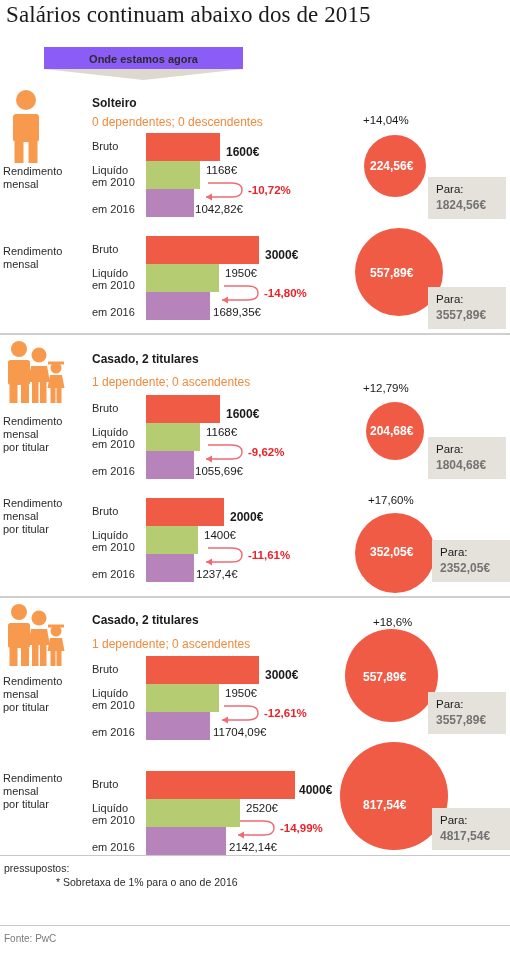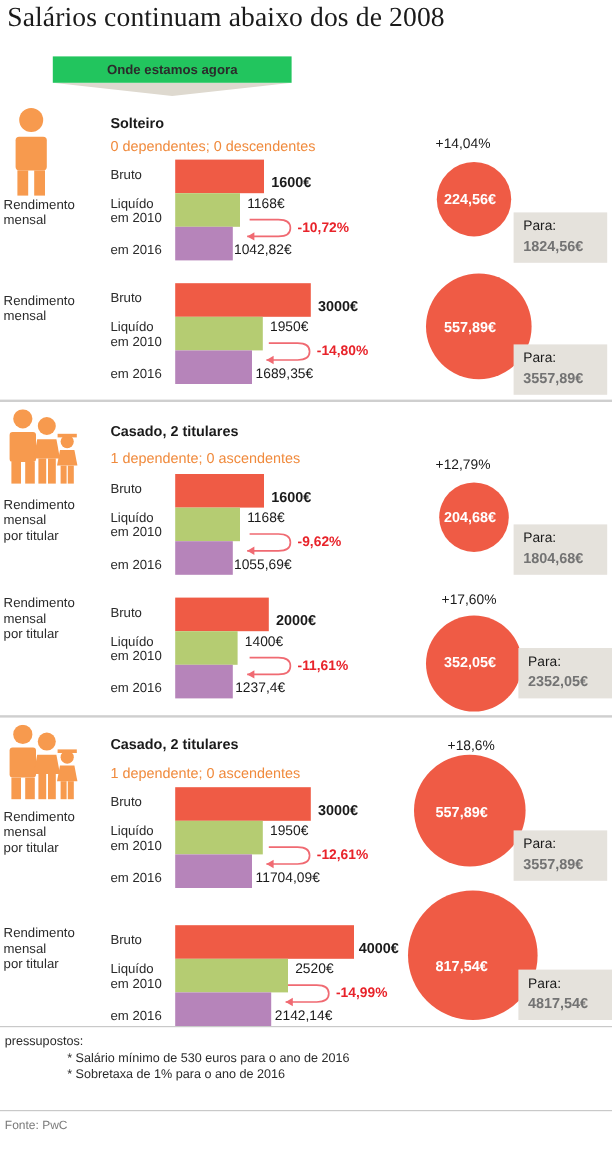--- a/index.html
+++ b/index.html
@@ -13,21 +13,21 @@
   
   .title{
     position:absolute;left:6px;top:2px;
     font-family:"Liberation Serif",serif;
     font-size:23px;font-weight:400;color:#1a1a1a;letter-spacing:.1px;
     white-space:nowrap;
   }
 
   
   .banner{
-    position:absolute;background:#22c55e;color:#2b2b2b;
+    position:absolute;background:#8b5cf6;color:#2b2b2b;
     font-size:11px;font-weight:bold;text-align:center;line-height:13px;
     padding-top:6px;box-sizing:border-box;
   }
   .banner .notch{
     position:absolute;left:0;bottom:-11px;width:100%;height:11px;
     background:#ded9cf;
     clip-path:polygon(0 0,100% 0,50% 100%);
   }
   #banner-left{left:44px;top:47px;width:199px;height:22px;}
   #banner-right{left:279px;top:47px;width:213px;height:28px;}
@@ -100,21 +100,21 @@
   .notes .ind{padding-left:52px;}
   .footline{position:absolute;left:0;top:925px;width:510px;height:1px;background:#c9c9c9;}
   .source{position:absolute;left:4px;top:933px;font-size:10px;color:#7a7a7a;}
   .brand{position:absolute;right:6px;top:965px;font-size:10px;color:#7a7a7a;letter-spacing:.3px;margin-top:48px;}
 </style>
 </head>
 <body>
 
 <div class="page">
 
-  <div class="title">Salários continuam abaixo dos de 2008</div>
+  <div class="title">Salários continuam abaixo dos de 2015</div>
 
   <div class="banner" id="banner-left">
     <span>Onde estamos agora</span>
     <span class="notch"></span>
   </div>
 
   <div class="sep thick" style="top:333px;"></div>
   <div class="sep thick" style="top:596px;"></div>
   <div class="sep" style="top:855px;"></div>
 
@@ -372,21 +372,20 @@
   <div class="pcttop" style="left:370px;top:762px;">+20,44%</div>
   <div class="circle" style="left:340px;top:742px;width:108px;height:108px;"></div>
   <div class="circleval" style="left:363px;top:798px;">817,54€</div>
   <div class="parabox" style="left:432px;top:808px;width:78px;height:42px;">
     <div class="p1">Para:</div>
     <div class="p2">4817,54€</div>
   </div>
 
   <div class="notes">
     <div>pressupostos:</div>
-    <div class="ind">* Salário mínimo de 530 euros para o ano de 2016</div>
     <div class="ind">* Sobretaxa de 1% para o ano de 2016</div>
   </div>
 
   <div class="footline"></div>
   <div class="source">Fonte: PwC</div>
   <div class="brand">PÚBLICO</div>
 
 </div>
 
 </body></html>

